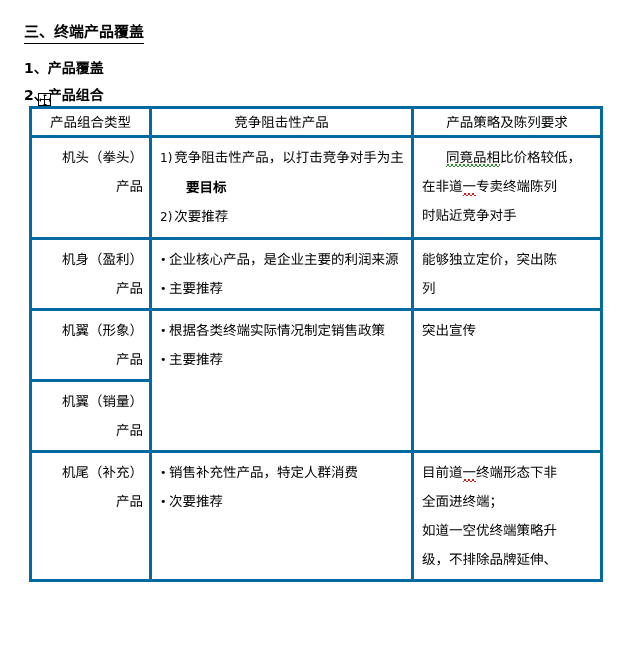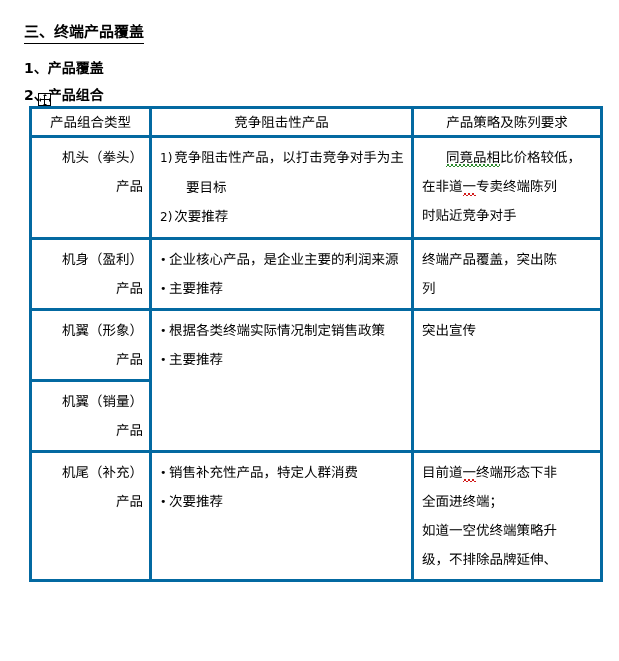--- a/index.html
+++ b/index.html
@@ -138,21 +138,21 @@
     text-align: right;
     line-height: 29px;
     white-space: nowrap;
   }
 
   .roleline {
     line-height: 29px;
     white-space: nowrap;
   }
   .roleline .num { font-size: 12px; padding-right: 2px; }
-  .roleline.cont { padding-left: 26px; }
+  .roleline.cont { padding-left: 26px; font-weight: bold; }
 
   .bl {
     line-height: 29px;
     white-space: nowrap;
     position: relative;
     padding-left: 9px;
   }
   .bl::before {
     content: "\2022";
     position: absolute;
@@ -254,21 +254,21 @@
           </div>
         </td>
         <td>
           <div class="cell-pad">
             <div class="bl">企业核心产品，是企业主要的利润来源</div>
             <div class="bl">主要推荐</div>
           </div>
         </td>
         <td>
           <div class="cell-pad">
-            <div class="strat-line">终端产品覆盖，突出陈</div>
+            <div class="strat-line">能够独立定价，突出陈</div>
             <div class="strat-line">列</div>
           </div>
         </td>
       </tr>
 
       <tr>
         <td>
           <div class="cell-pad">
             <div class="type-line">机翼（形象）</div>
             <div class="type-line">产品</div>

